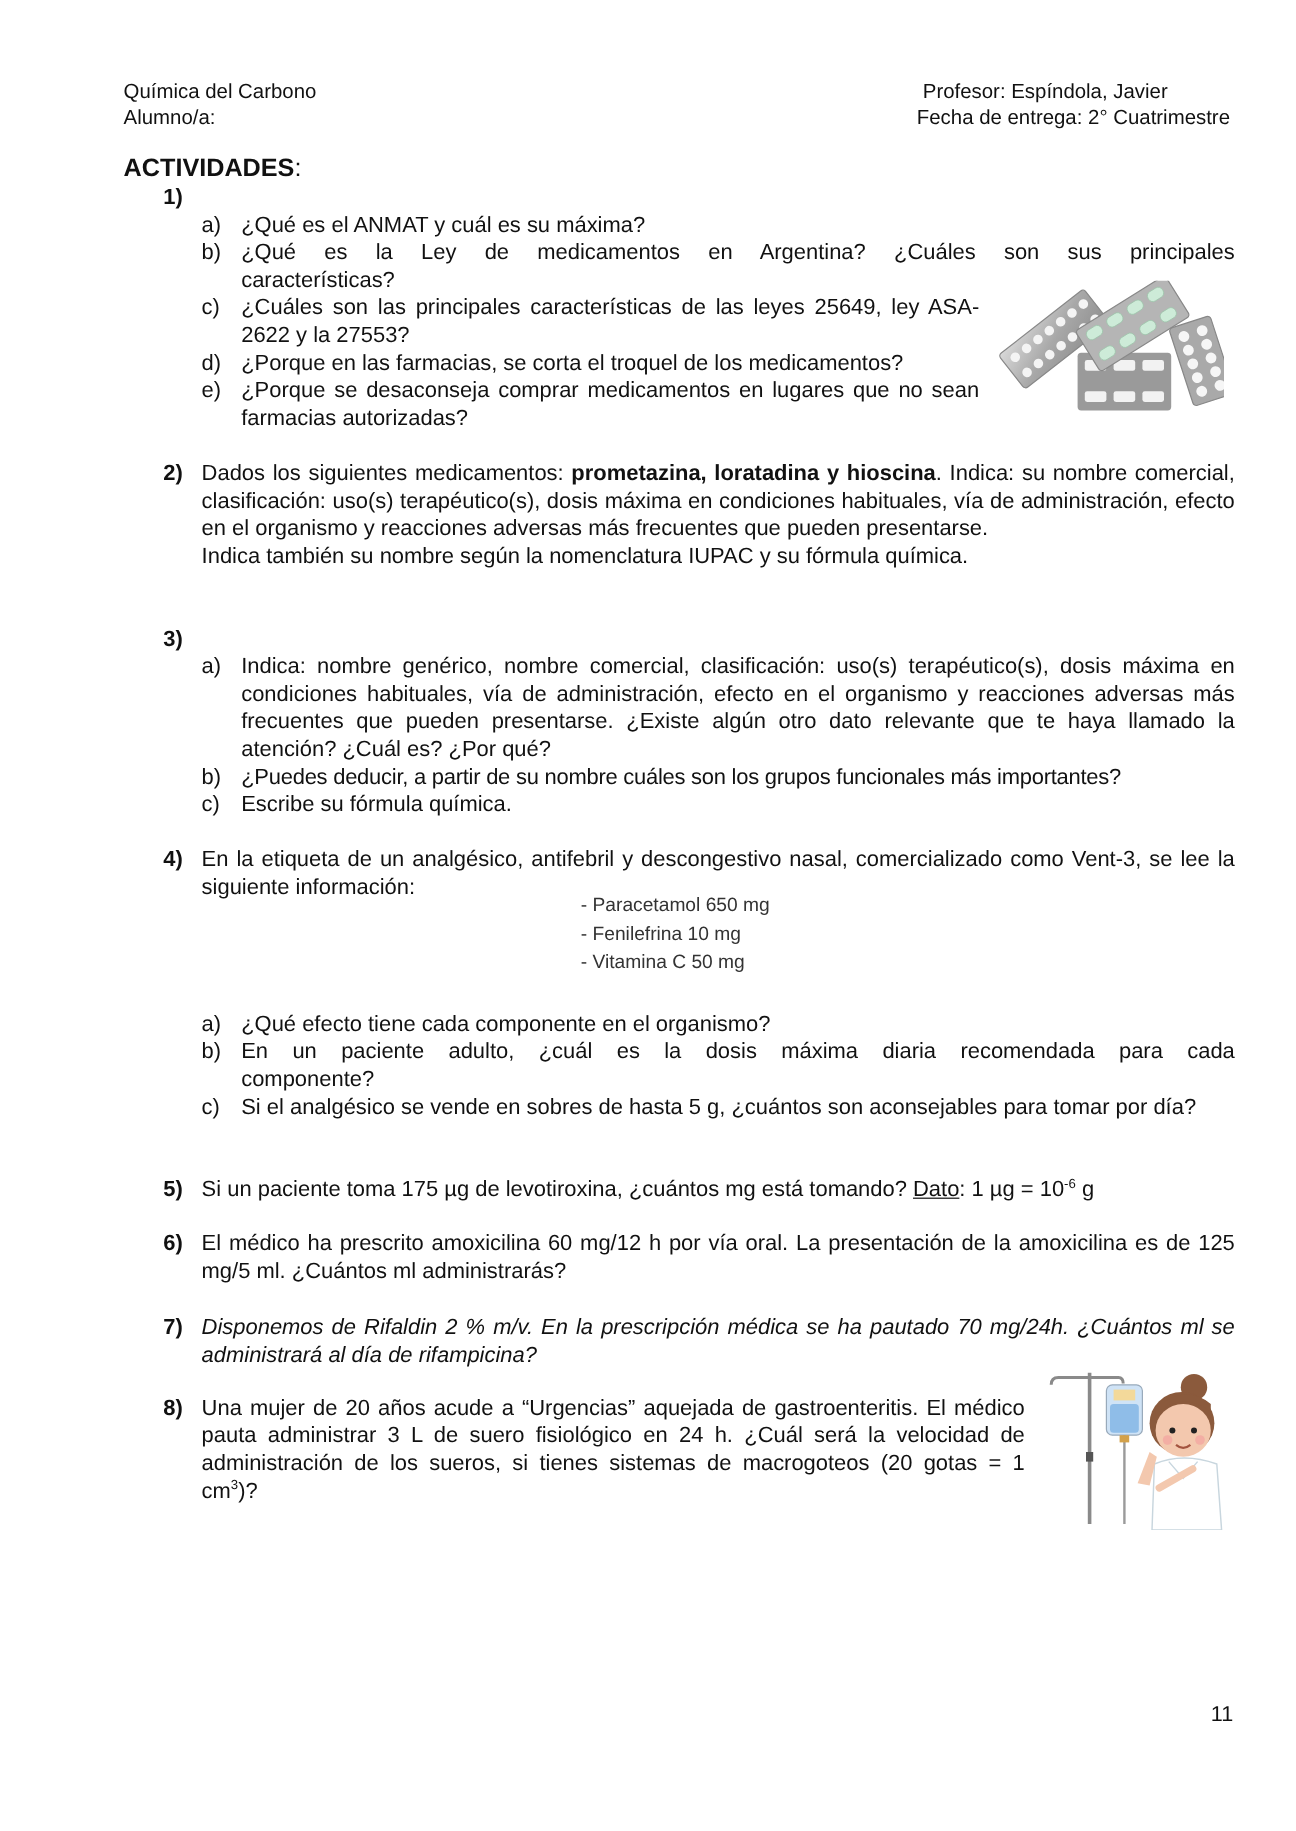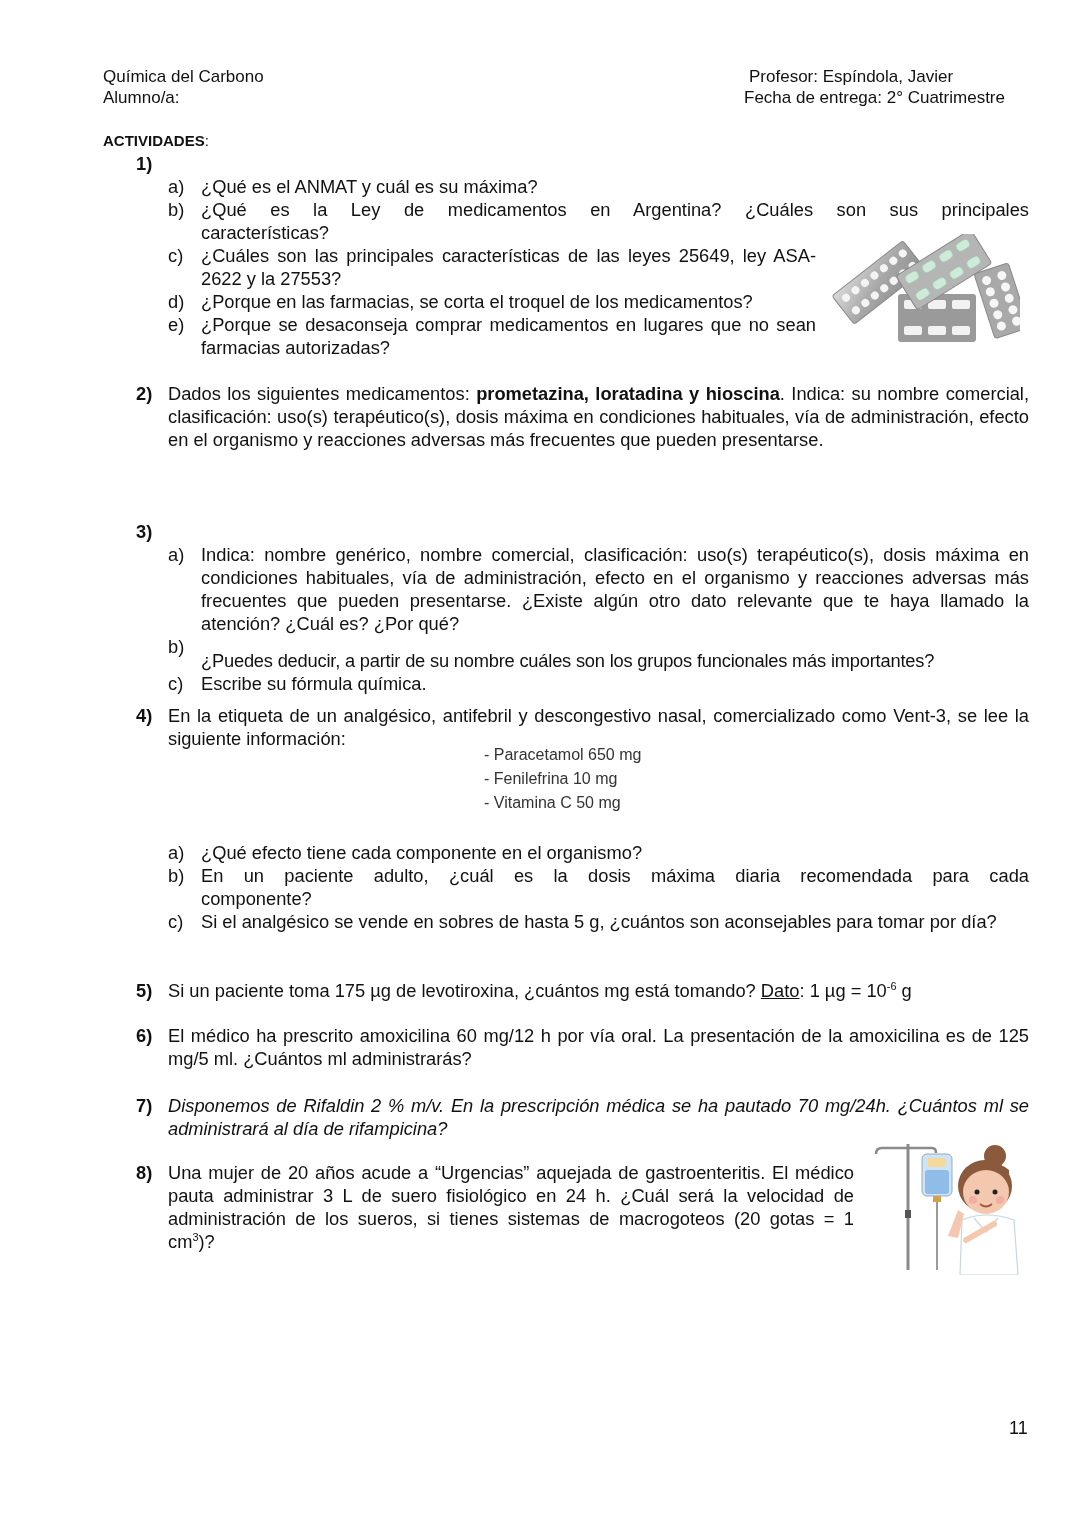--- a/index.html
+++ b/index.html
@@ -21,26 +21,26 @@
   .u { text-decoration: underline; text-align: right; }
   .label-list { font-size: 16px; line-height: 24px; color: #333; }
 </style>
 </head>
 <body>
 
 <div class="abs hdr" style="left:103px; top:66px;">
   <div>Química del Carbono</div>
   <div>Alumno/a:</div>
 </div>
-<div class="abs hdr" style="left:744px; top:66px;">
+<div class="abs hdr" style="left:764px; top:66px;">
   <div style="padding-left:5px;">Profesor: Espíndola, Javier</div>
   <div>Fecha de entrega:  2° Cuatrimestre</div>
 </div>
 
-<div class="abs" style="left:103px; top:129px; font-size:15px;">
+<div class="abs" style="left:103px; top:129px; font-size:21px;">
   <span class="bold">ACTIVIDADES</span><span>:</span>
 </div>
 
 <div class="abs" style="left:136px; top:152px; width:893px;">
   <div class="row">
     <span class="num">1)</span>
   </div>
   <div style="padding-left:32px;">
     <div class="list-item">
       <span class="let">a)</span>
@@ -137,36 +137,37 @@
   </svg>
 </div>
 
 <div class="abs" style="left:136px; top:382px; width:893px;">
   <div class="row">
     <span class="num">2)</span>
     <div style="flex:1;">
       <div class="justify">
         <span>Dados los siguientes medicamentos: </span><span class="bold">prometazina, loratadina y hioscina</span><span>. Indica: su nombre comercial, clasificación: uso(s) terapéutico(s), dosis máxima en condiciones habituales, vía de administración, efecto en el organismo y reacciones adversas más frecuentes que pueden presentarse.</span>
       </div>
+      <div>Indica también su nombre según la nomenclatura IUPAC y su fórmula química.</div>
     </div>
   </div>
 </div>
 
 <div class="abs" style="left:136px; top:520px; width:893px;">
   <div class="row">
     <span class="num">3)</span>
   </div>
   <div style="padding-left:32px;">
     <div class="list-item">
       <span class="let">a)</span>
       <span class="txt justify">Indica: nombre genérico, nombre comercial, clasificación: uso(s) terapéutico(s), dosis máxima en condiciones habituales, vía de administración, efecto en el organismo y reacciones adversas más frecuentes que pueden presentarse. ¿Existe algún otro dato relevante que te haya llamado la atención? ¿Cuál es? ¿Por qué?</span>
     </div>
     <div class="list-item">
       <span class="let">b)</span>
-      <span class="txt" style="white-space:nowrap; letter-spacing:-0.2px;margin-top:14px;">¿Puedes deducir, a partir de su nombre cuáles son los grupos funcionales más importantes?</span>
+      <span class="txt" style="white-space:nowrap; letter-spacing:-0.2px;">¿Puedes deducir, a partir de su nombre cuáles son los grupos funcionales más importantes?</span>
     </div>
     <div class="list-item">
       <span class="let">c)</span>
       <span class="txt">Escribe su fórmula química.</span>
     </div>
   </div>
 </div>
 
 <div class="abs" style="left:136px; top:704px; width:893px;">
   <div class="row">

